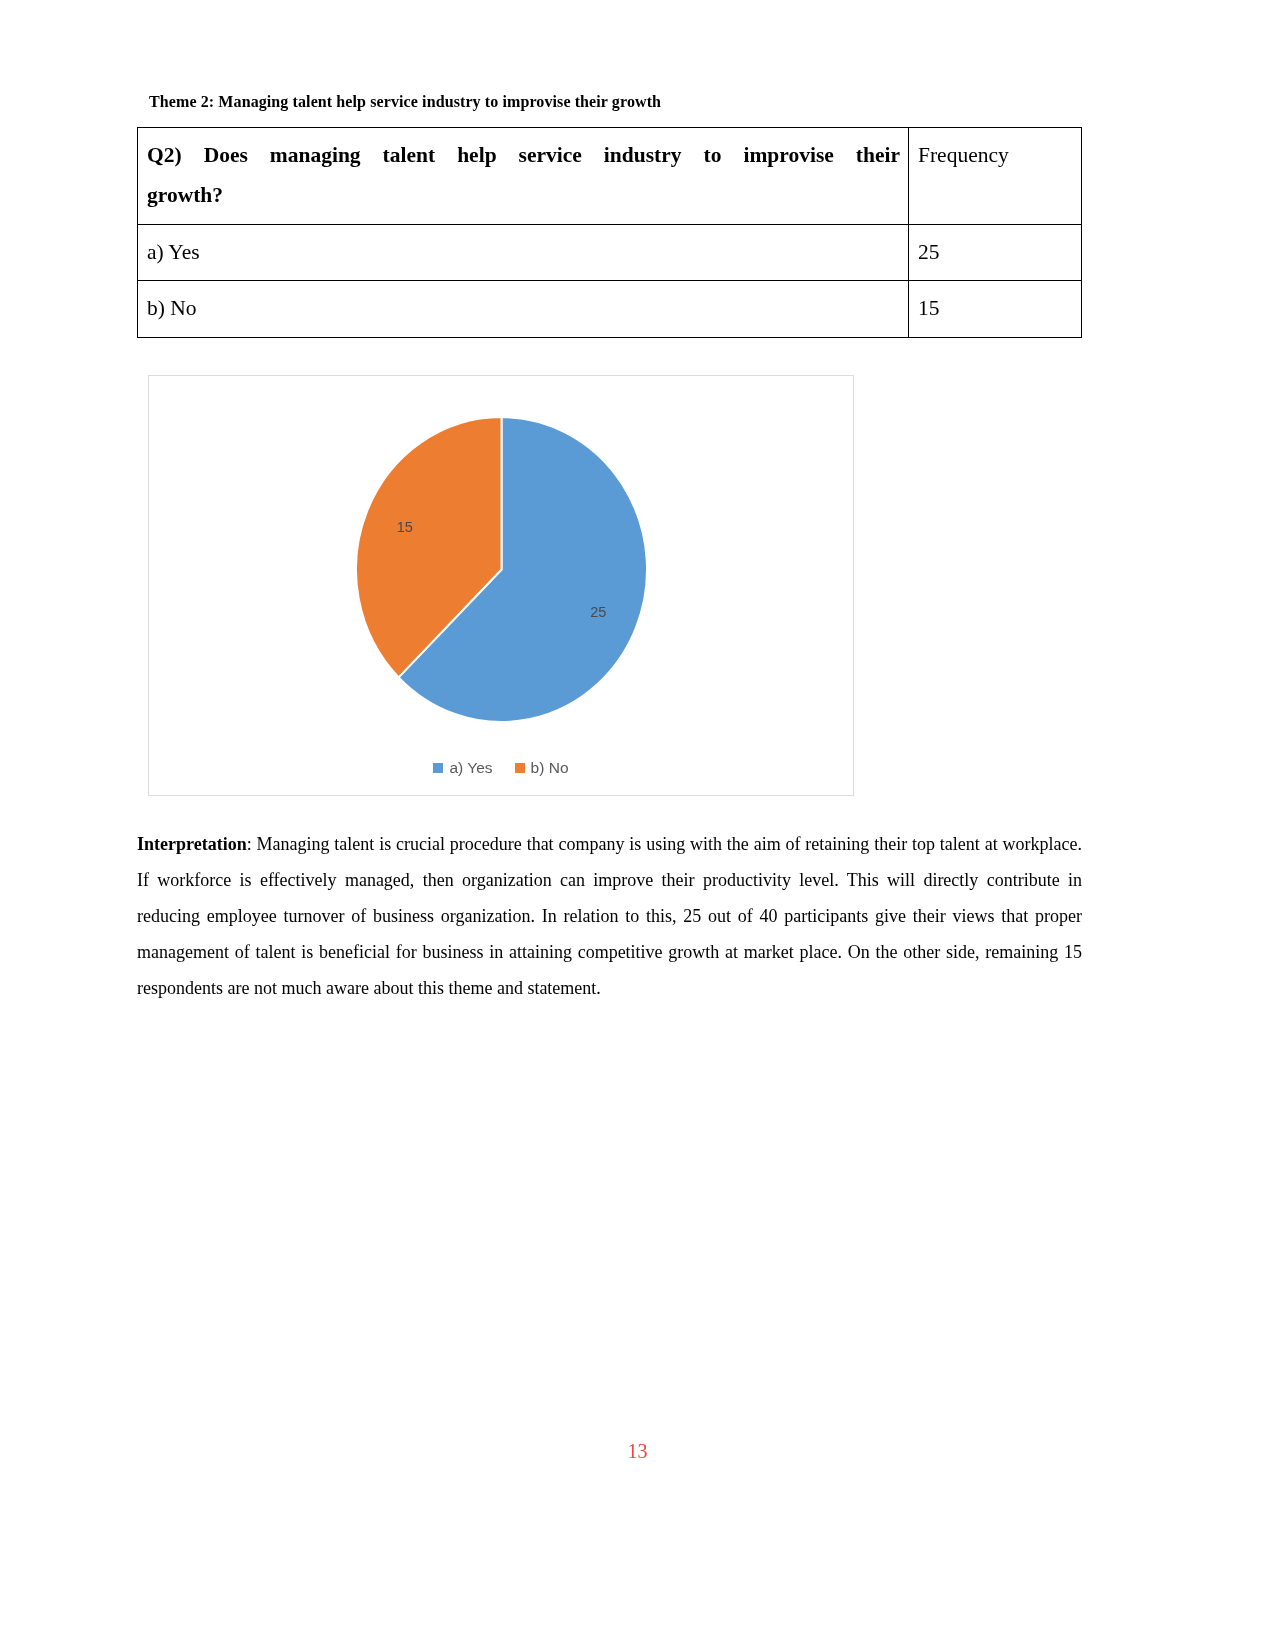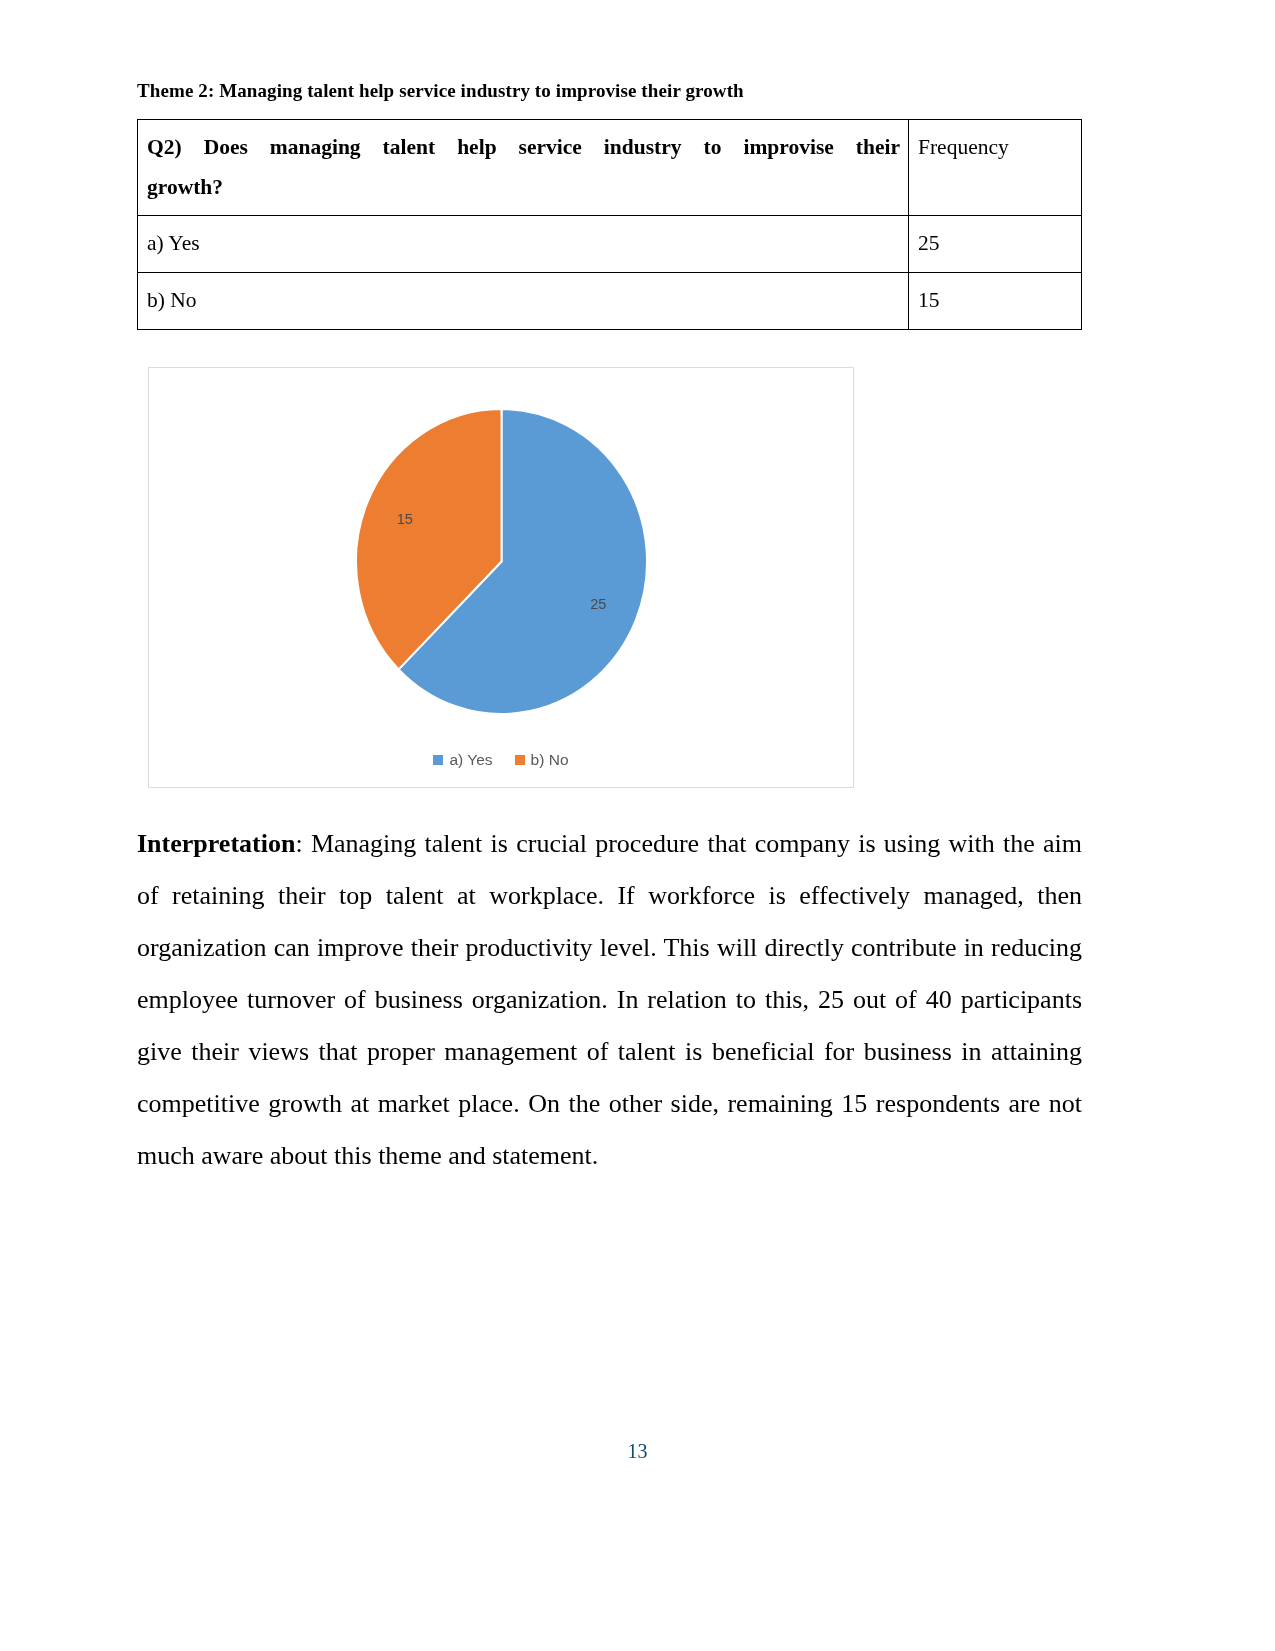--- a/index.html
+++ b/index.html
@@ -20,23 +20,23 @@
     position: absolute;
     left: 137px;
     top: 0;
     width: 945px;
   }
 
   
   .theme-title {
     font-family: "Liberation Serif", serif;
     font-weight: bold;
-    font-size: 19px;
+    font-size: 16px;
     line-height: 1.2;
-    margin: 0;
+    margin: 12px;
     padding-top: 80px;
     letter-spacing: 0.1px;
   }
 
   
   table.freq-table {
     margin-top: 16px;
     border-collapse: collapse;
     width: 945px;
     table-layout: fixed;
@@ -119,40 +119,40 @@
   }
   .legend-swatch {
     width: 10px;
     height: 10px;
     display: inline-block;
   }
 
   
   .interpretation {
     margin-top: 30px;
-    font-size: 26px;
+    font-size: 18px;
     line-height: 2.0;
     text-align: justify;
     text-justify: inter-word;
     font-family: Liberation Serif, serif;
   }
   .interpretation .lead {
     font-weight: bold;
   }
 
   
   .page-number {
     position: absolute;
     left: 0;
     right: 0;
     top: 1440px;
     text-align: center;
     font-size: 20px;
     font-family: "Liberation Serif", serif;
-    color: #0c4a6e;
+    color: #ef4444;
   }
 </style>
 </head>
 <body>
 
 <div class="page">
   <div class="content">
 
     <h1 class="theme-title">Theme 2: Managing talent help service industry to improvise their growth</h1>
 

